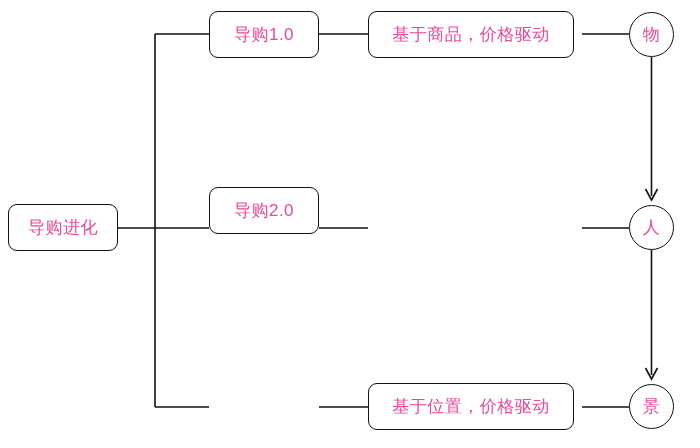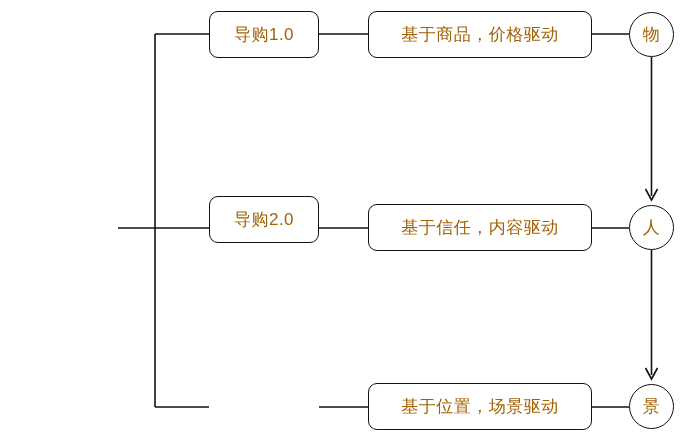--- a/index.html
+++ b/index.html
@@ -23,45 +23,45 @@
   }
   .node {
     position: absolute;
     box-sizing: border-box;
     border: 1.6px solid #111111;
     border-radius: 9px;
     background: #ffffff;
     display: flex;
     align-items: center;
     justify-content: center;
-    color: #a16207;
+    color: #ec4899;
     font-size: 17px;
     letter-spacing: 0.5px;
     white-space: nowrap;
   }
   .node.circle {
     border-radius: 50%;
     font-size: 17px;
   }
   .node-root {
     left: 8px;
     top: 204px;
     width: 110px;
     height: 47px;
   }
   .lvl1 {
     width: 110px;
     height: 47px;
     left: 209px;
   }
   .lvl1.r0 { top: 11px; }
-  .lvl1.r1 { top: 196px; }
+  .lvl1.r1 { top: 187px; }
   .lvl1.r2 { top: 383px; }
   .lvl2 {
-    width: 224px;
+    width: 206px;
     height: 47px;
     left: 368px;
   }
   .lvl2.r0 { top: 11px; }
   .lvl2.r1 { top: 204px; }
   .lvl2.r2 { top: 383px; }
   .lvl3 {
     width: 45px;
     height: 45px;
     left: 629px;
@@ -115,36 +115,36 @@
     <line x1="582" y1="34" x2="629" y2="34"></line>
     <line x1="582" y1="228" x2="629" y2="228"></line>
     <line x1="582" y1="407" x2="629" y2="407"></line>
 
     <line x1="651.5" y1="57" x2="651.5" y2="196"></line>
     <path d="M 645.5 189 L 651.5 200 L 657.5 189"></path>
     <line x1="651.5" y1="250" x2="651.5" y2="375"></line>
     <path d="M 645.5 368 L 651.5 379 L 657.5 368"></path>
   </svg>
 
+  <div class="node node-root">
+    <span>导购进化</span>
+  </div>
 
   <div class="node lvl1 r0">
     <span>导购1.0</span>
   </div>
   <div class="node lvl1 r1">
     <span>导购2.0</span>
   </div>
 
   <div class="node lvl2 r0">
     <span>基于商品，价格驱动</span>
   </div>
-  <div class="node lvl2 r1">
-    <span>基于信任，内容驱动</span>
-  </div>
   <div class="node lvl2 r2">
-    <span>基于位置，场景驱动</span>
+    <span>基于位置，价格驱动</span>
   </div>
 
   <div class="node circle lvl3 r0">
     <span>物</span>
   </div>
   <div class="node circle lvl3 r1">
     <span>人</span>
   </div>
   <div class="node circle lvl3 r2">
     <span>景</span>

